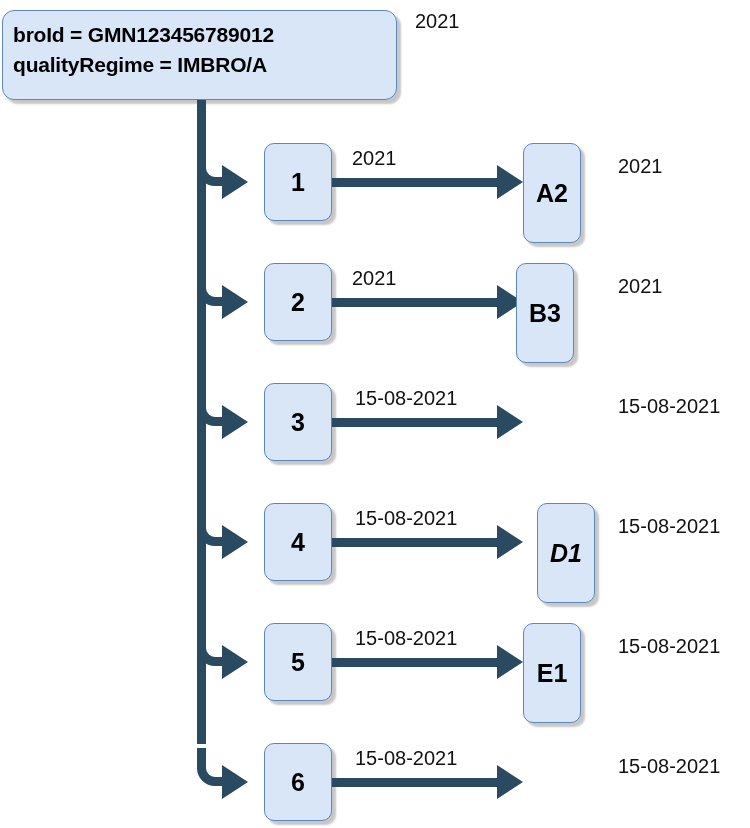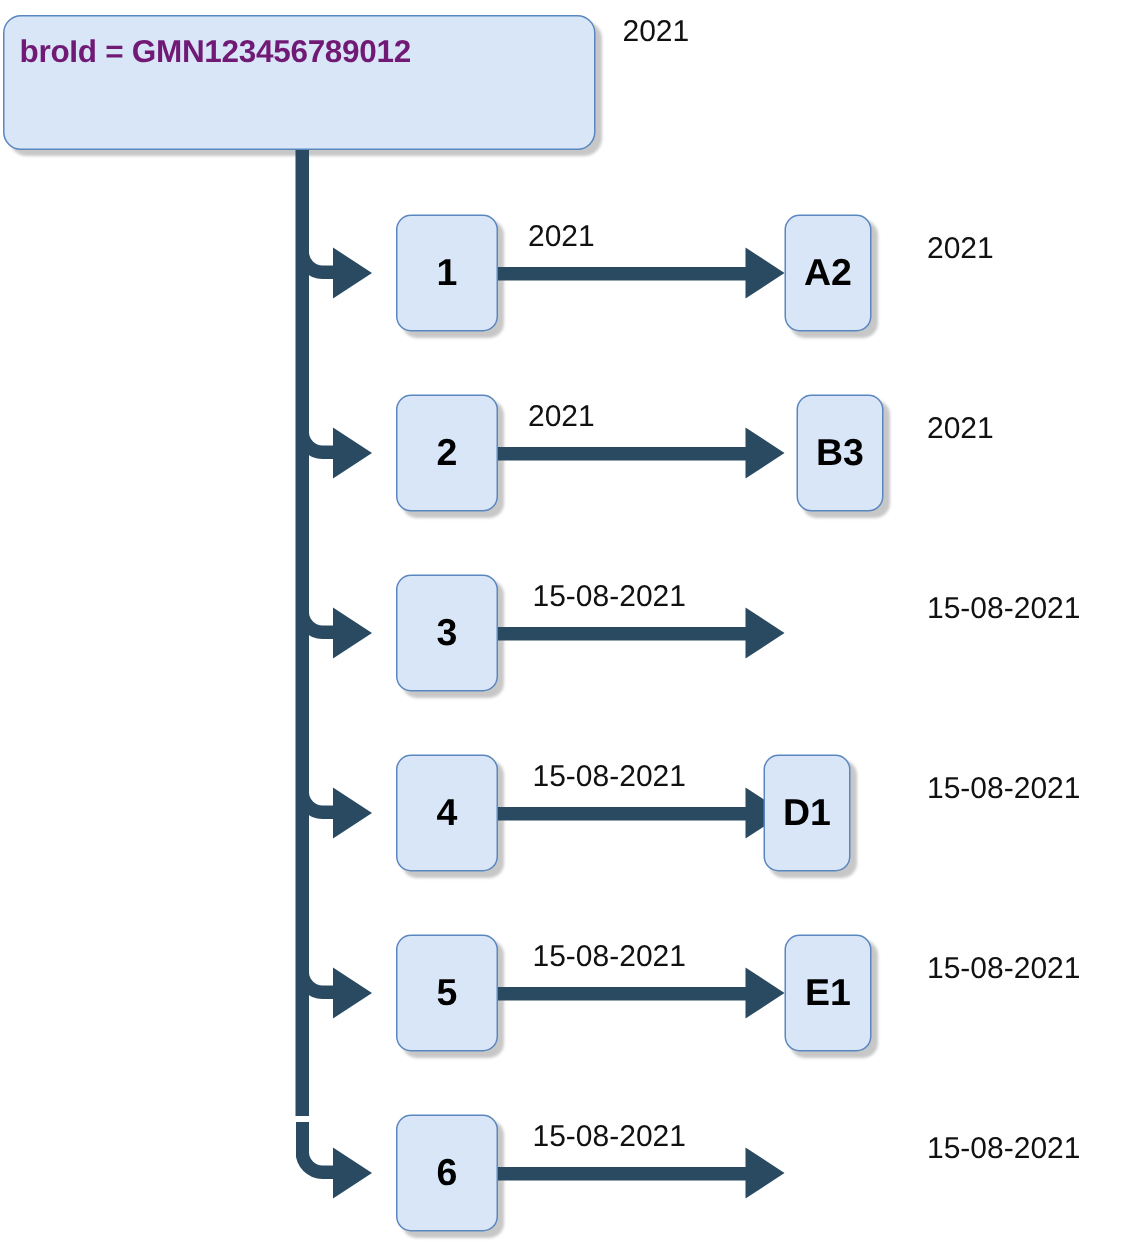--- a/index.html
+++ b/index.html
@@ -25,42 +25,42 @@
     box-sizing: border-box;
     background: #d9e6f7;
     border: 1.5px solid #5b87bf;
     border-radius: 12px;
     box-shadow: 4px 4px 2px rgba(0,0,0,0.22);
     padding: 9px 0 0 10px;
   }
   .root-line {
     font-size: 21px;
     font-weight: bold;
-    color: #701a75;
+    color: #000000;
     line-height: 30px;
     white-space: nowrap;
     letter-spacing: -0.2px;
   }
   
   .node {
     position: absolute;
     box-sizing: border-box;
     background: #d9e6f7;
     border: 1.5px solid #5b87bf;
     border-radius: 10px;
     box-shadow: 4px 4px 2px rgba(0,0,0,0.22);
     display: flex;
     align-items: center;
     justify-content: center;
     font-size: 25px;
     font-weight: bold;
     color: #000000;
   }
   .node-left  { width: 68px; height: 78px; }
-  .node-right { width: 58px; height: 78px; }
+  .node-right { width: 58px; height: 100px; }
 
   
   .trunk {
     position: absolute;
     left: 197px;
     top: 100px;
     width: 9px;
     background: #2a4a61;
   }
   .elbow {
@@ -100,20 +100,21 @@
     white-space: nowrap;
   }
 </style>
 </head>
 <body>
 
 <div id="canvas">
 
   <div class="root-box">
     <div class="root-line">broId = GMN123456789012</div>
+    <div class="root-line">qualityRegime = IMBRO/A</div>
   </div>
   <div class="side-label" style="left:415px; top:10px;">2021</div>
 
   <div class="trunk" style="height:644px;"></div>
 
   <div class="elbow" style="top:148px;"></div>
   <div class="arrow-head" style="left:222px; top:165px;"></div>
   <div class="node node-left" style="left:264px; top:143px;">
     <span>1</span>
   </div>
@@ -126,21 +127,21 @@
   <div class="side-label" style="left:618px; top:155px;">2021</div>
 
   <div class="elbow" style="top:268px;"></div>
   <div class="arrow-head" style="left:222px; top:285px;"></div>
   <div class="node node-left" style="left:264px; top:263px;">
     <span>2</span>
   </div>
   <div class="branch-line" style="left:332px; top:298px; width:172px;"></div>
   <div class="arrow-head" style="left:497px; top:285px;"></div>
   <div class="edge-label" style="left:352px; top:267px;">2021</div>
-  <div class="node node-right" style="left:531px; top:263px;">
+  <div class="node node-right" style="left:516px; top:263px;">
     <span>B3</span>
   </div>
   <div class="side-label" style="left:618px; top:275px;">2021</div>
 
   <div class="elbow" style="top:388px;"></div>
   <div class="arrow-head" style="left:222px; top:405px;"></div>
   <div class="node node-left" style="left:264px; top:383px;">
     <span>3</span>
   </div>
   <div class="branch-line" style="left:332px; top:418px; width:172px;"></div>
@@ -149,21 +150,21 @@
   <div class="side-label" style="left:618px; top:395px;">15-08-2021</div>
 
   <div class="elbow" style="top:508px;"></div>
   <div class="arrow-head" style="left:222px; top:525px;"></div>
   <div class="node node-left" style="left:264px; top:503px;">
     <span>4</span>
   </div>
   <div class="branch-line" style="left:332px; top:538px; width:172px;"></div>
   <div class="arrow-head" style="left:497px; top:525px;"></div>
   <div class="edge-label" style="left:355px; top:507px;">15-08-2021</div>
-  <div class="node node-right" style="left:509px; top:503px;">
+  <div class="node node-right" style="left:537px; top:503px;font-style:italic;">
     <span>D1</span>
   </div>
   <div class="side-label" style="left:618px; top:515px;">15-08-2021</div>
 
   <div class="elbow" style="top:628px;"></div>
   <div class="arrow-head" style="left:222px; top:645px;"></div>
   <div class="node node-left" style="left:264px; top:623px;">
     <span>5</span>
   </div>
   <div class="branch-line" style="left:332px; top:658px; width:172px;"></div>

